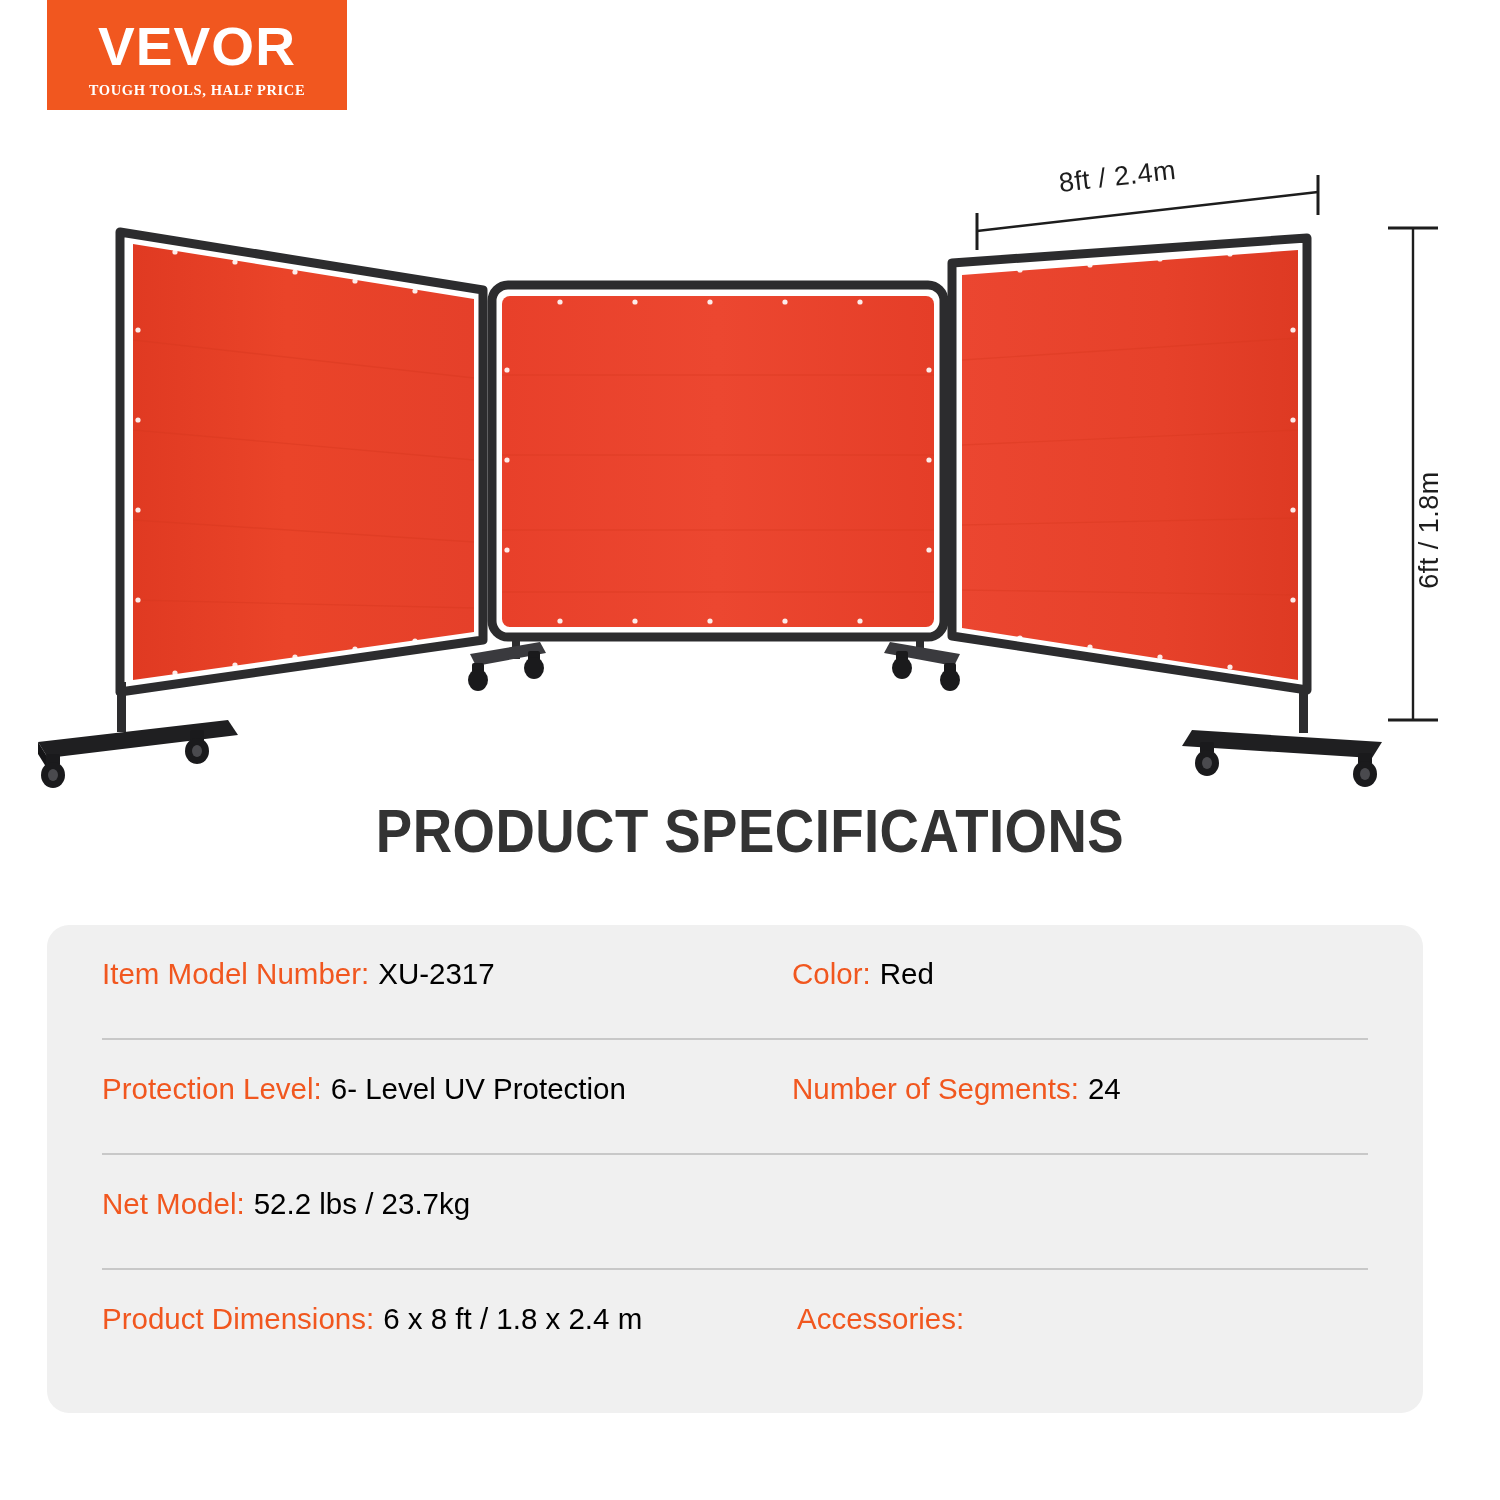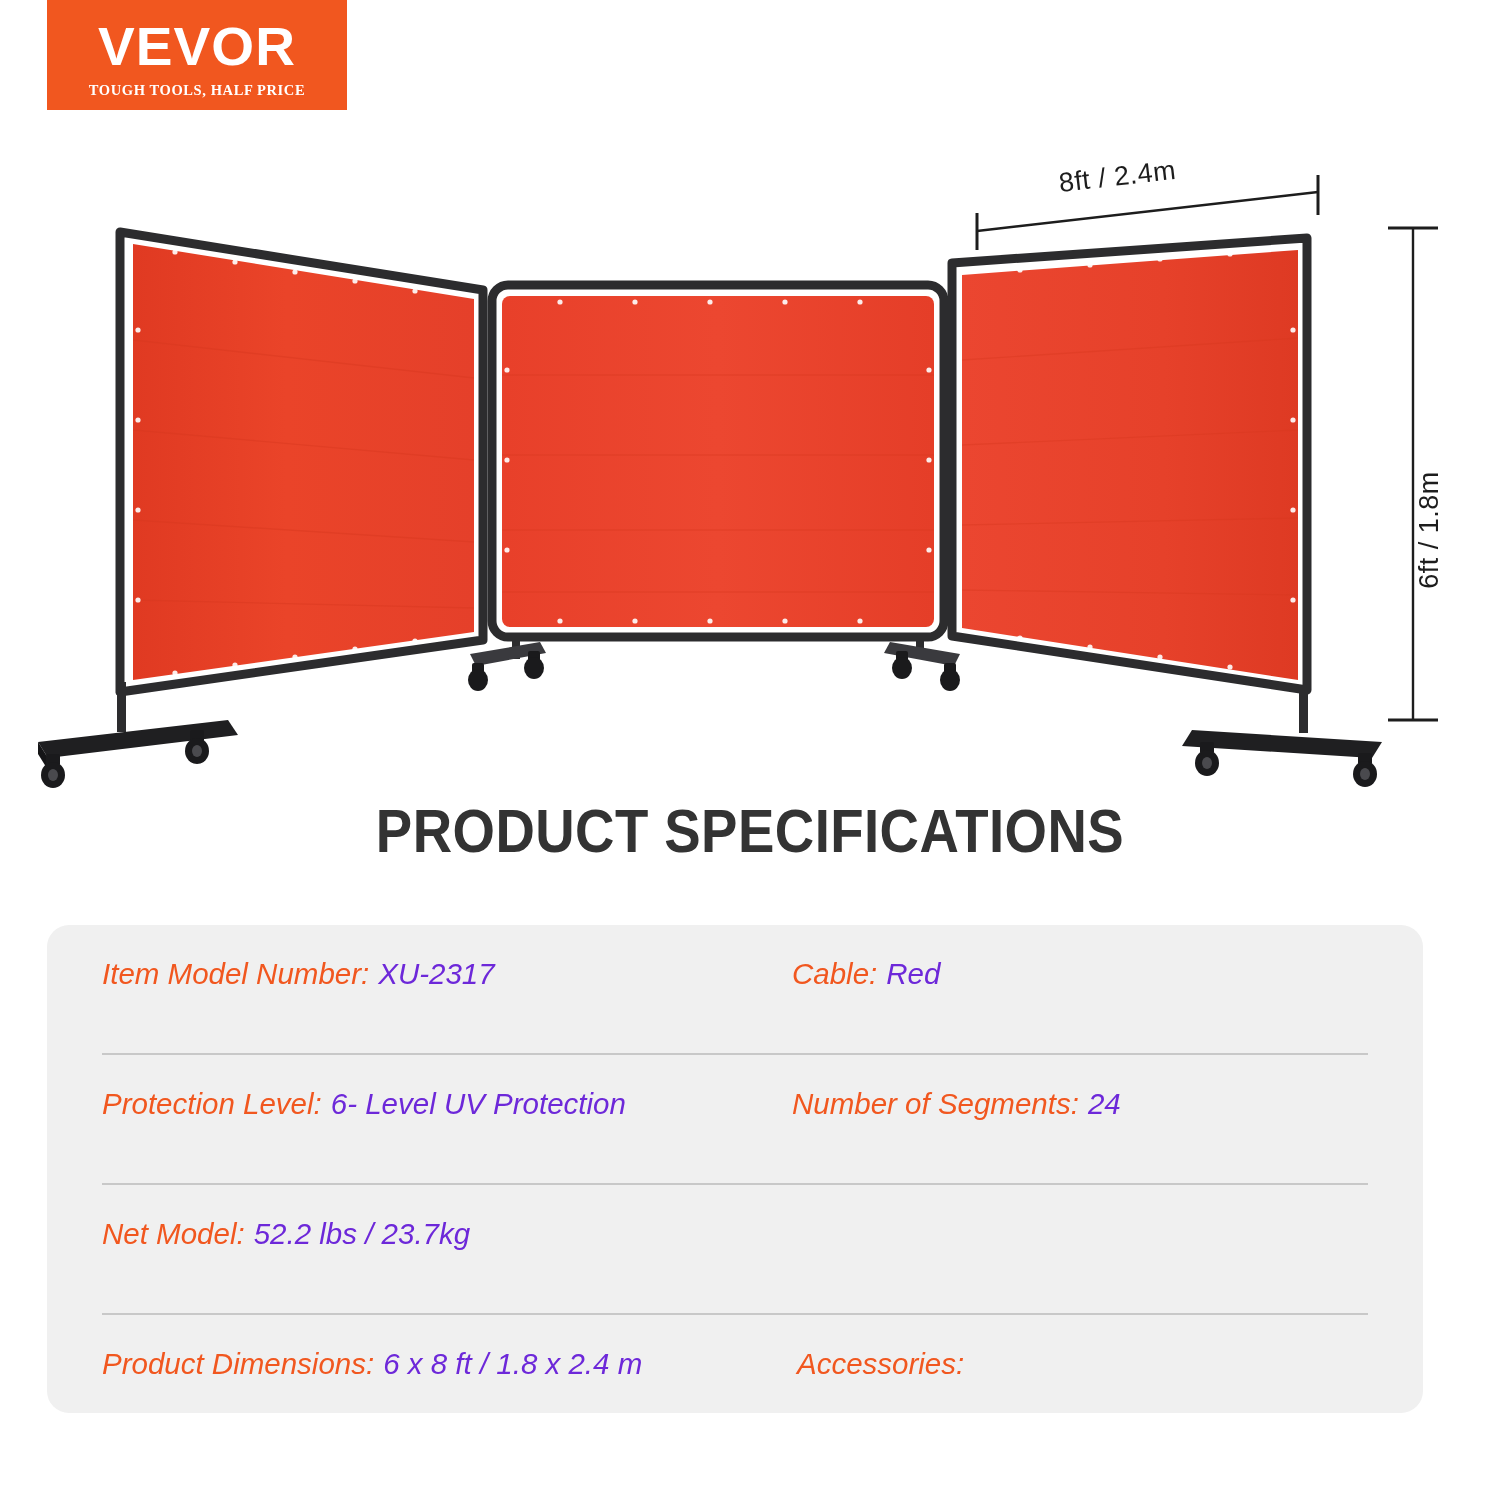--- a/index.html
+++ b/index.html
@@ -54,37 +54,36 @@
 
   
   #spec-panel{
     position:absolute; left:47px; top:925px;
     width:1376px; height:488px;
     background:#F0F0F0; border-radius:22px;
     padding:0 55px;
   }
   .spec-row{
     display:flex; align-items:flex-start;
-    height:130px;
+    height:115px;
     border-bottom:2px solid #c8c8c8;
-    font-style:italic;
   }
   .spec-row:last-child{ border-bottom:none;gap:11px; }
   .spec-cell{
     display:flex; align-items:flex-start;
     padding-top:30px;
     font-size:29.5px; line-height:1.32;
     font-family:"Liberation Sans", sans-serif;
   }
   .spec-cell.left  { width:54.5%; }
   .spec-cell.right { width:45.5%; }
   .spec-label{
     color:#F1571F; white-space:nowrap; margin-right:9px;
   }
-  .spec-value{ color:#6d28d9; }
+  .spec-value{ color:#000000; }
   .spec-value .vline{ display:block; }
   .spec-value .vline + .vline{ text-align:right; }
 </style>
 </head>
 <body>
 
 <div id="brand-logo">
   <div id="brand-wordmark">VEVOR</div>
   <div id="brand-tagline">TOUGH TOOLS, HALF PRICE</div>
 </div>
@@ -262,21 +261,21 @@
 <div id="section-heading">PRODUCT SPECIFICATIONS</div>
 
 <div id="spec-panel">
 
   <div class="spec-row">
     <div class="spec-cell left">
       <span class="spec-label">Item Model Number:</span>
       <span class="spec-value">XU-2317</span>
     </div>
     <div class="spec-cell right">
-      <span class="spec-label">Cable:</span>
+      <span class="spec-label">Color:</span>
       <span class="spec-value">Red</span>
     </div>
   </div>
 
   <div class="spec-row">
     <div class="spec-cell left">
       <span class="spec-label">Protection Level:</span>
       <span class="spec-value">6- Level UV Protection</span>
     </div>
     <div class="spec-cell right">

